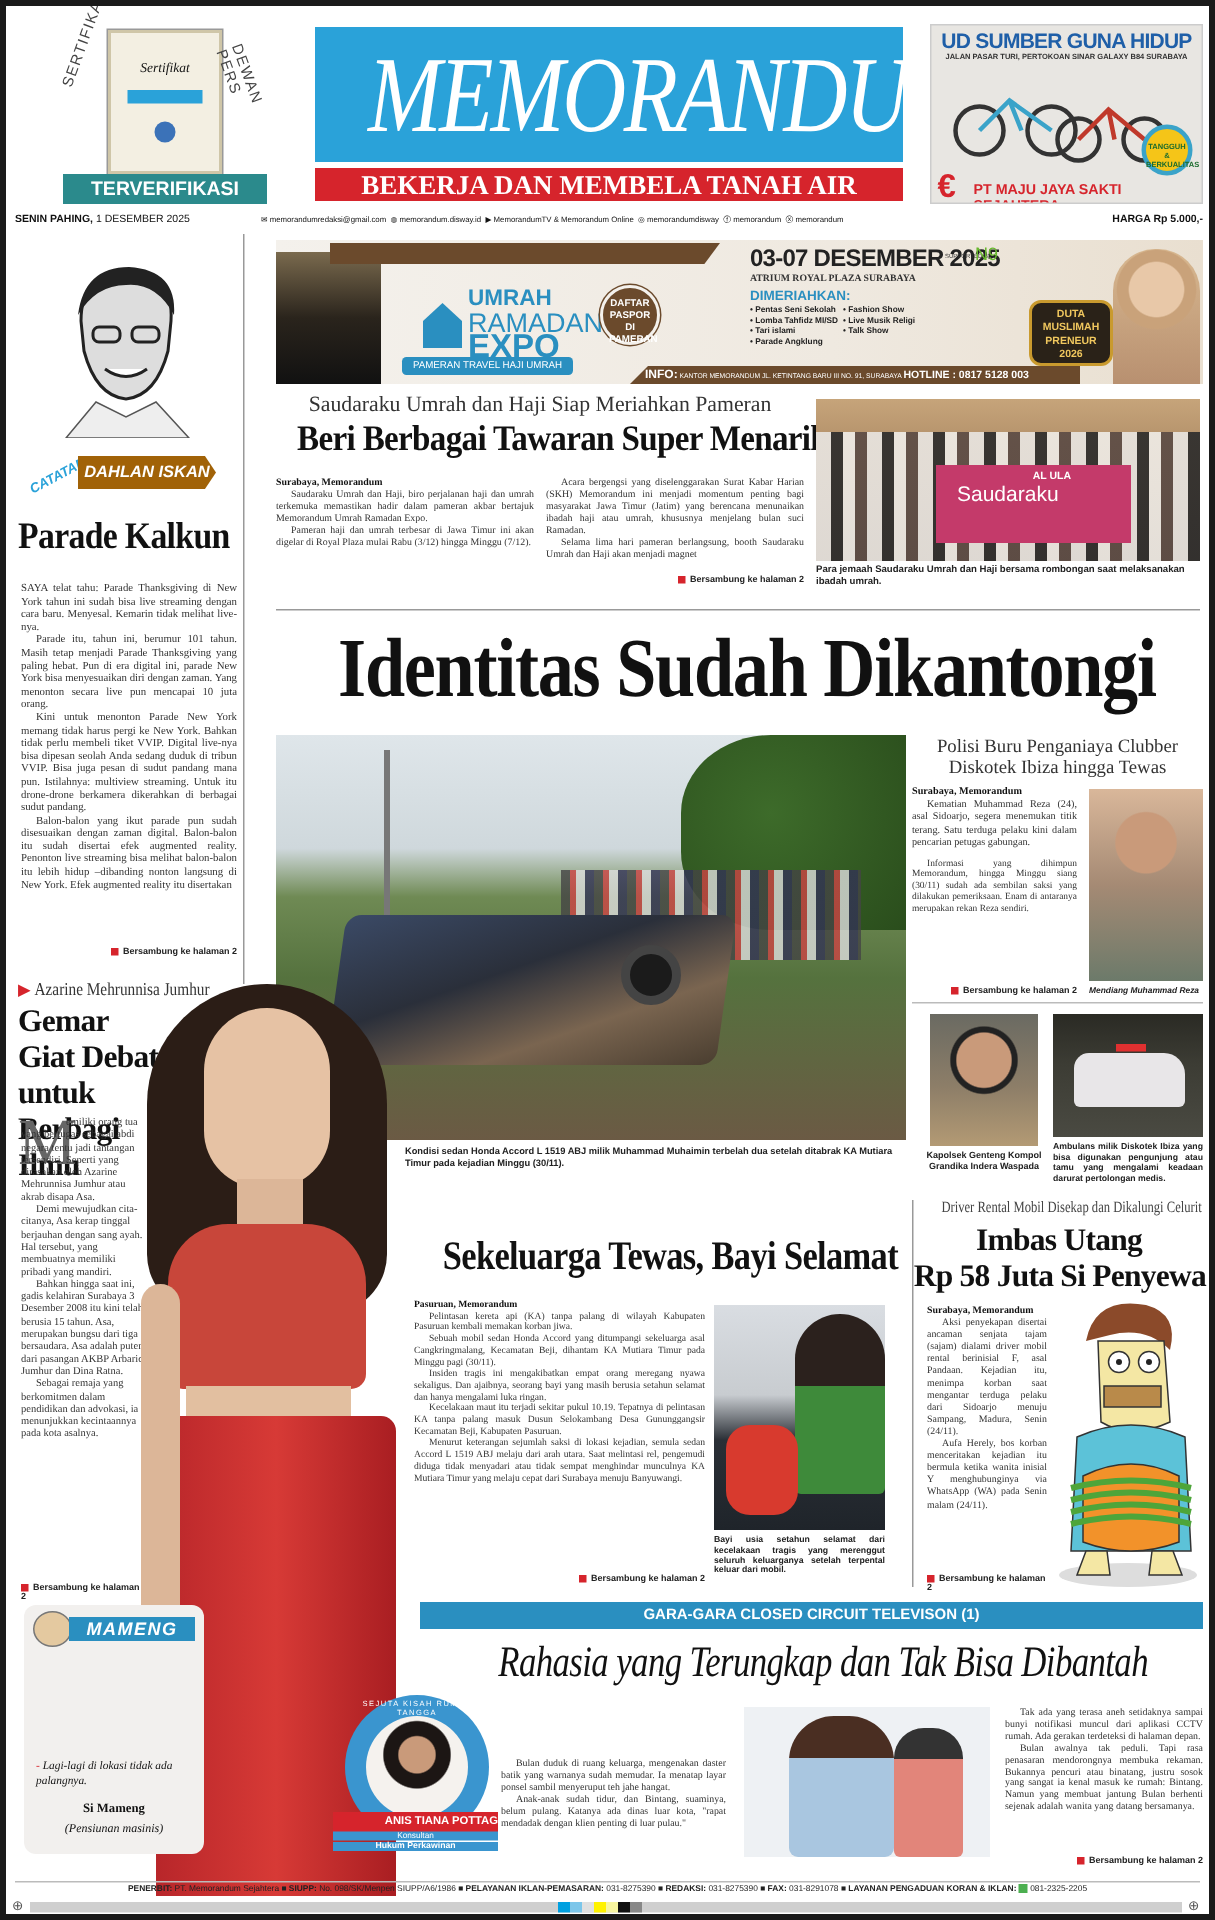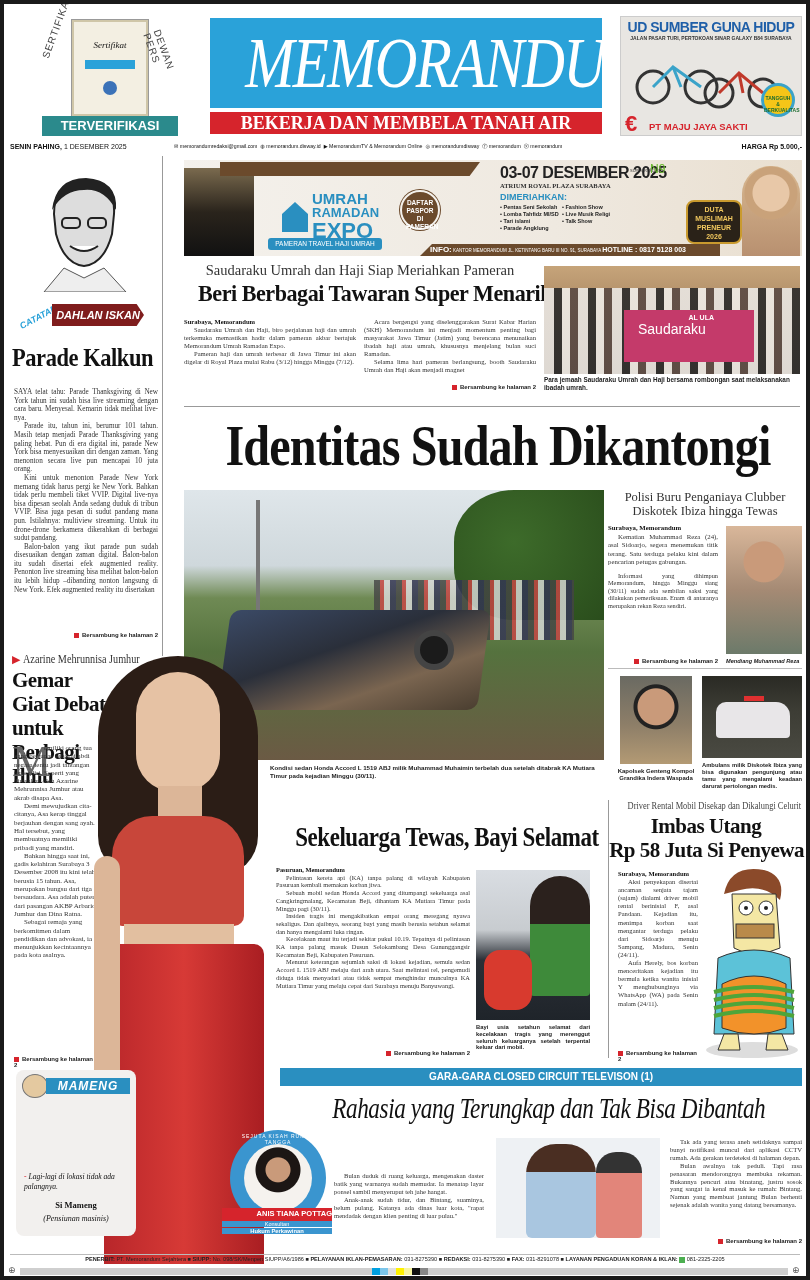--- a/index.html
+++ b/index.html
@@ -76,36 +76,36 @@
       <path d="M20 40 Q20 8 50 6 Q82 8 80 40 L78 60 Q70 90 50 92 Q30 90 22 60 Z" fill="#ddd" stroke="#222" stroke-width="2"></path>
       <path d="M18 36 Q22 4 52 4 Q84 6 82 36 Q70 14 50 16 Q30 16 18 36Z" fill="#222"></path>
       <rect x="28" y="44" width="18" height="10" rx="4" fill="none" stroke="#222" stroke-width="2"></rect>
       <rect x="54" y="44" width="18" height="10" rx="4" fill="none" stroke="#222" stroke-width="2"></rect>
       <path d="M36 72 Q50 82 64 72" stroke="#222" stroke-width="2" fill="#fff"></path>
       <path d="M10 118 L30 94 L50 104 L70 94 L92 118Z" fill="#eee" stroke="#555"></path>
     </svg>
   </div>
   <div class="abs" style="left:14px;top:294px;width:130px;height:40px;">
     <div class="abs sans" style="left:0;top:14px;font-size:9px;font-weight:bold;font-style:italic;color:#2aa2d9;transform:rotate(-28deg);">CATATAN</div>
-    <div class="abs sans" style="left:34px;top:6px;width:92px;height:22px;background:#7f1d1d;color:#fff;font-size:11px;font-weight:bold;font-style:italic;line-height:22px;text-align:center;clip-path:polygon(0 0,92% 0,100% 50%,92% 100%,0 100%);">DAHLAN ISKAN</div>
+    <div class="abs sans" style="left:34px;top:6px;width:92px;height:22px;background:#a16207;color:#fff;font-size:11px;font-weight:bold;font-style:italic;line-height:22px;text-align:center;clip-path:polygon(0 0,92% 0,100% 50%,92% 100%,0 100%);">DAHLAN ISKAN</div>
   </div>
   <div class="abs headline" style="left:8px;top:340px;font-size:25px;transform:scaleX(0.9);transform-origin:left;">Parade Kalkun</div>
   <div class="abs body-text" style="left:10px;top:384px;width:144px;">
     <p style="text-indent:0">SAYA telat tahu: Parade Thanksgiving di New York tahun ini sudah bisa live streaming dengan cara baru. Menyesal. Kemarin tidak melihat live-nya.</p>
     <p>Parade itu, tahun ini, berumur 101 tahun. Masih tetap menjadi Parade Thanksgiving yang paling hebat. Pun di era digital ini, parade New York bisa menyesuaikan diri dengan zaman. Yang menonton secara live pun mencapai 10 juta orang.</p>
     <p>Kini untuk menonton Parade New York memang tidak harus pergi ke New York. Bahkan tidak perlu membeli tiket VVIP. Digital live-nya bisa dipesan seolah Anda sedang duduk di tribun VVIP. Bisa juga pesan di sudut pandang mana pun. Istilahnya: multiview streaming. Untuk itu drone-drone berkamera dikerahkan di berbagai sudut pandang.</p>
     <p>Balon-balon yang ikut parade pun sudah disesuaikan dengan zaman digital. Balon-balon itu sudah disertai efek augmented reality. Penonton live streaming bisa melihat balon-balon itu lebih hidup –dibanding nonton langsung di New York. Efek augmented reality itu disertakan</p>
   </div>
   <div class="abs cont" style="left:10px;top:628px;width:144px;">Bersambung ke halaman 2</div>
 
   <div class="abs" style="left:180px;top:156px;width:618px;height:96px;background:linear-gradient(90deg,#f4f1ec 0%,#efe9e0 60%,#e9dfd0 100%);overflow:hidden;">
     <div class="abs" style="left:0;top:8px;width:70px;height:88px;background:linear-gradient(180deg,#7a6a4e 0%,#2a241c 50%,#111 100%);"></div>
     <div class="abs" style="left:36px;top:2px;width:260px;height:14px;background:#6b4a2c;clip-path:polygon(0 0,100% 0,96% 100%,0 100%);"></div>
     <div class="abs sans" style="left:128px;top:30px;font-size:15px;font-weight:bold;color:#2a8fc0;">UMRAH</div>
-    <div class="abs sans" style="left:128px;top:45px;font-size:13px;font-weight:bold;color:#2a8fc0;">RAMADAN</div>
+    <div class="abs sans" style="left:128px;top:45px;font-size:18px;font-weight:normal;color:#2a8fc0;">RAMADAN</div>
     <div class="abs sans" style="left:128px;top:58px;font-size:22px;font-weight:bold;color:#2a8fc0;">EXPO</div>
     <div class="abs" style="left:98px;top:42px;width:26px;height:30px;background:#2a8fc0;clip-path:polygon(0 40%,50% 0,100% 40%,100% 100%,0 100%);"></div>
     <div class="abs sans" style="left:84px;top:78px;width:114px;height:12px;background:#2a8fc0;color:#fff;font-size:6.5px;line-height:12px;text-align:center;border-radius:3px;">PAMERAN TRAVEL HAJI UMRAH</div>
     <div class="abs sans" style="left:216px;top:30px;width:40px;height:40px;border-radius:50%;background:#6b4a2c;color:#fff;font-size:6.5px;line-height:8px;font-weight:bold;text-align:center;padding:7px 4px;border:2px solid #f4f1ec;box-shadow:0 0 0 1px #6b4a2c;">DAFTAR PASPOR DI PAMERAN</div>
     <div class="abs sans" style="left:316px;top:4px;font-size:16px;font-weight:bold;color:#222;letter-spacing:-0.5px;">03-07 DESEMBER 2025</div>
     <div class="abs serif" style="left:316px;top:22px;font-size:6.5px;font-weight:bold;color:#333;">ATRIUM ROYAL PLAZA SURABAYA</div>
     <div class="abs sans" style="left:446px;top:8px;font-size:4px;color:#333;">SUPPORTED BY</div>
     <div class="abs sans" style="left:466px;top:2px;font-size:12px;font-weight:normal;color:#68b82e;">N9</div>
     <div class="abs sans" style="left:316px;top:32px;font-size:9px;font-weight:bold;color:#2a8fc0;">DIMERIAHKAN:</div>
     <div class="abs sans" style="left:316px;top:44px;font-size:5.5px;line-height:7px;color:#222;font-weight:bold;">

